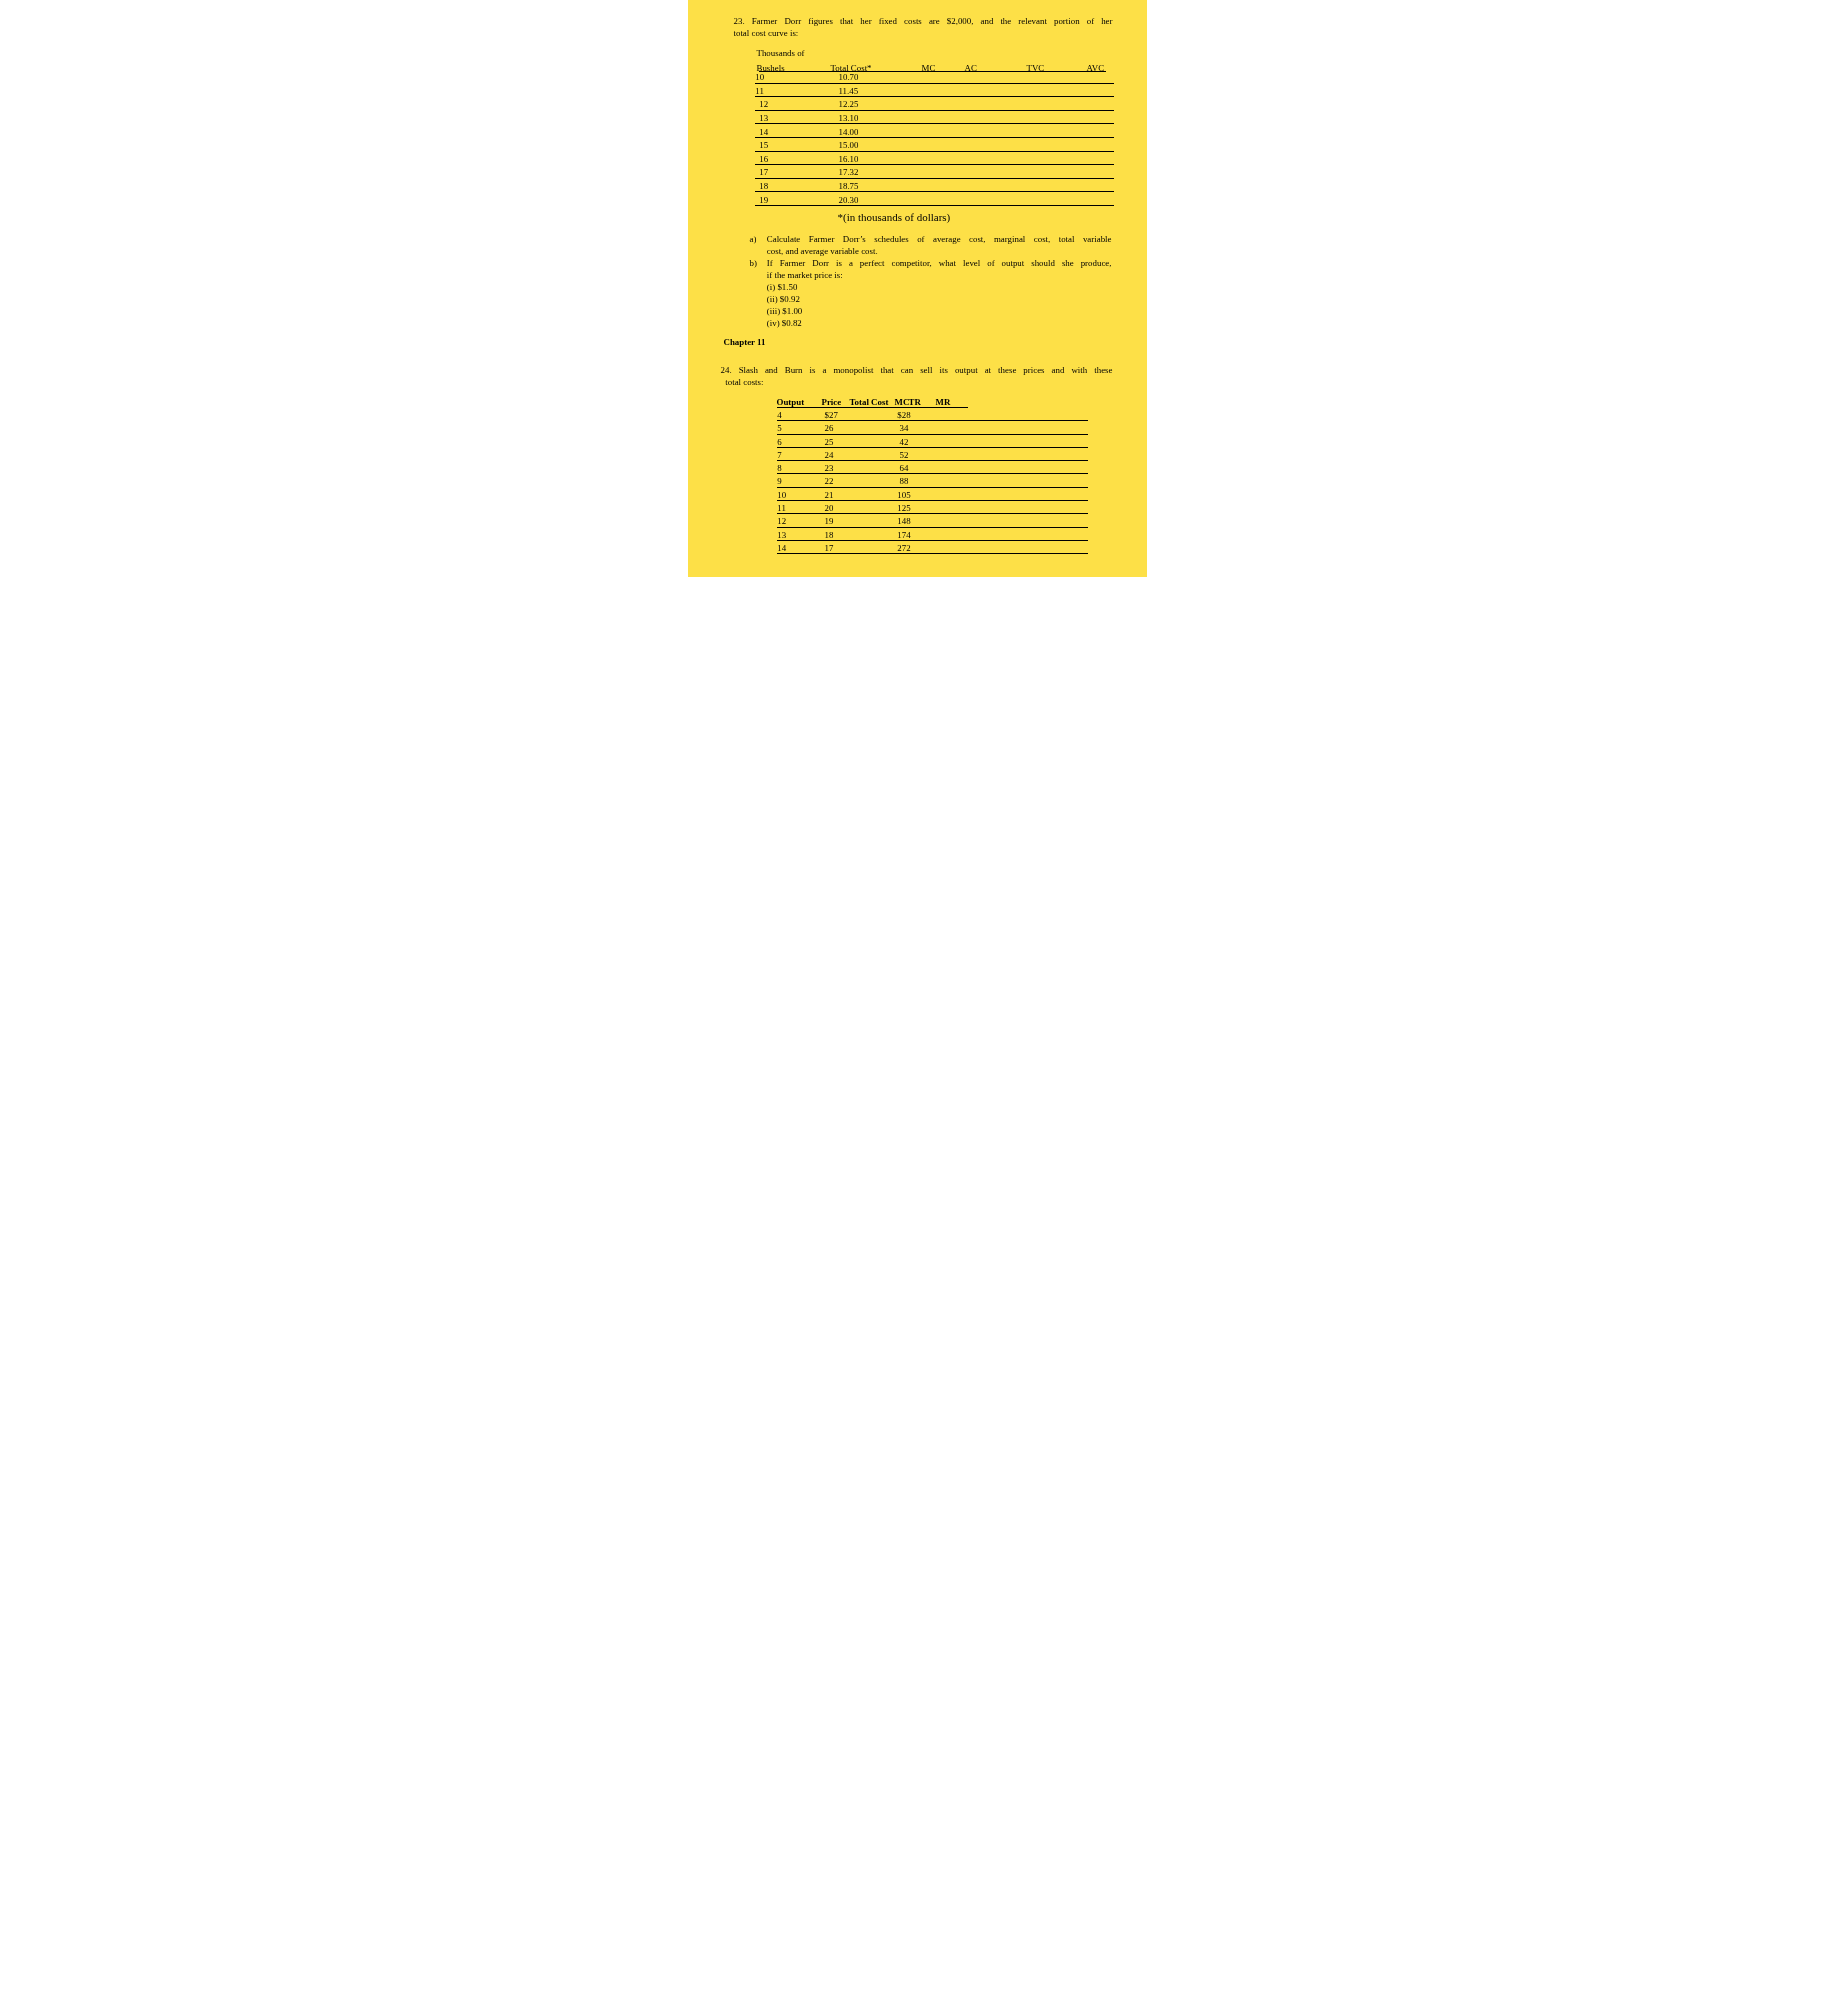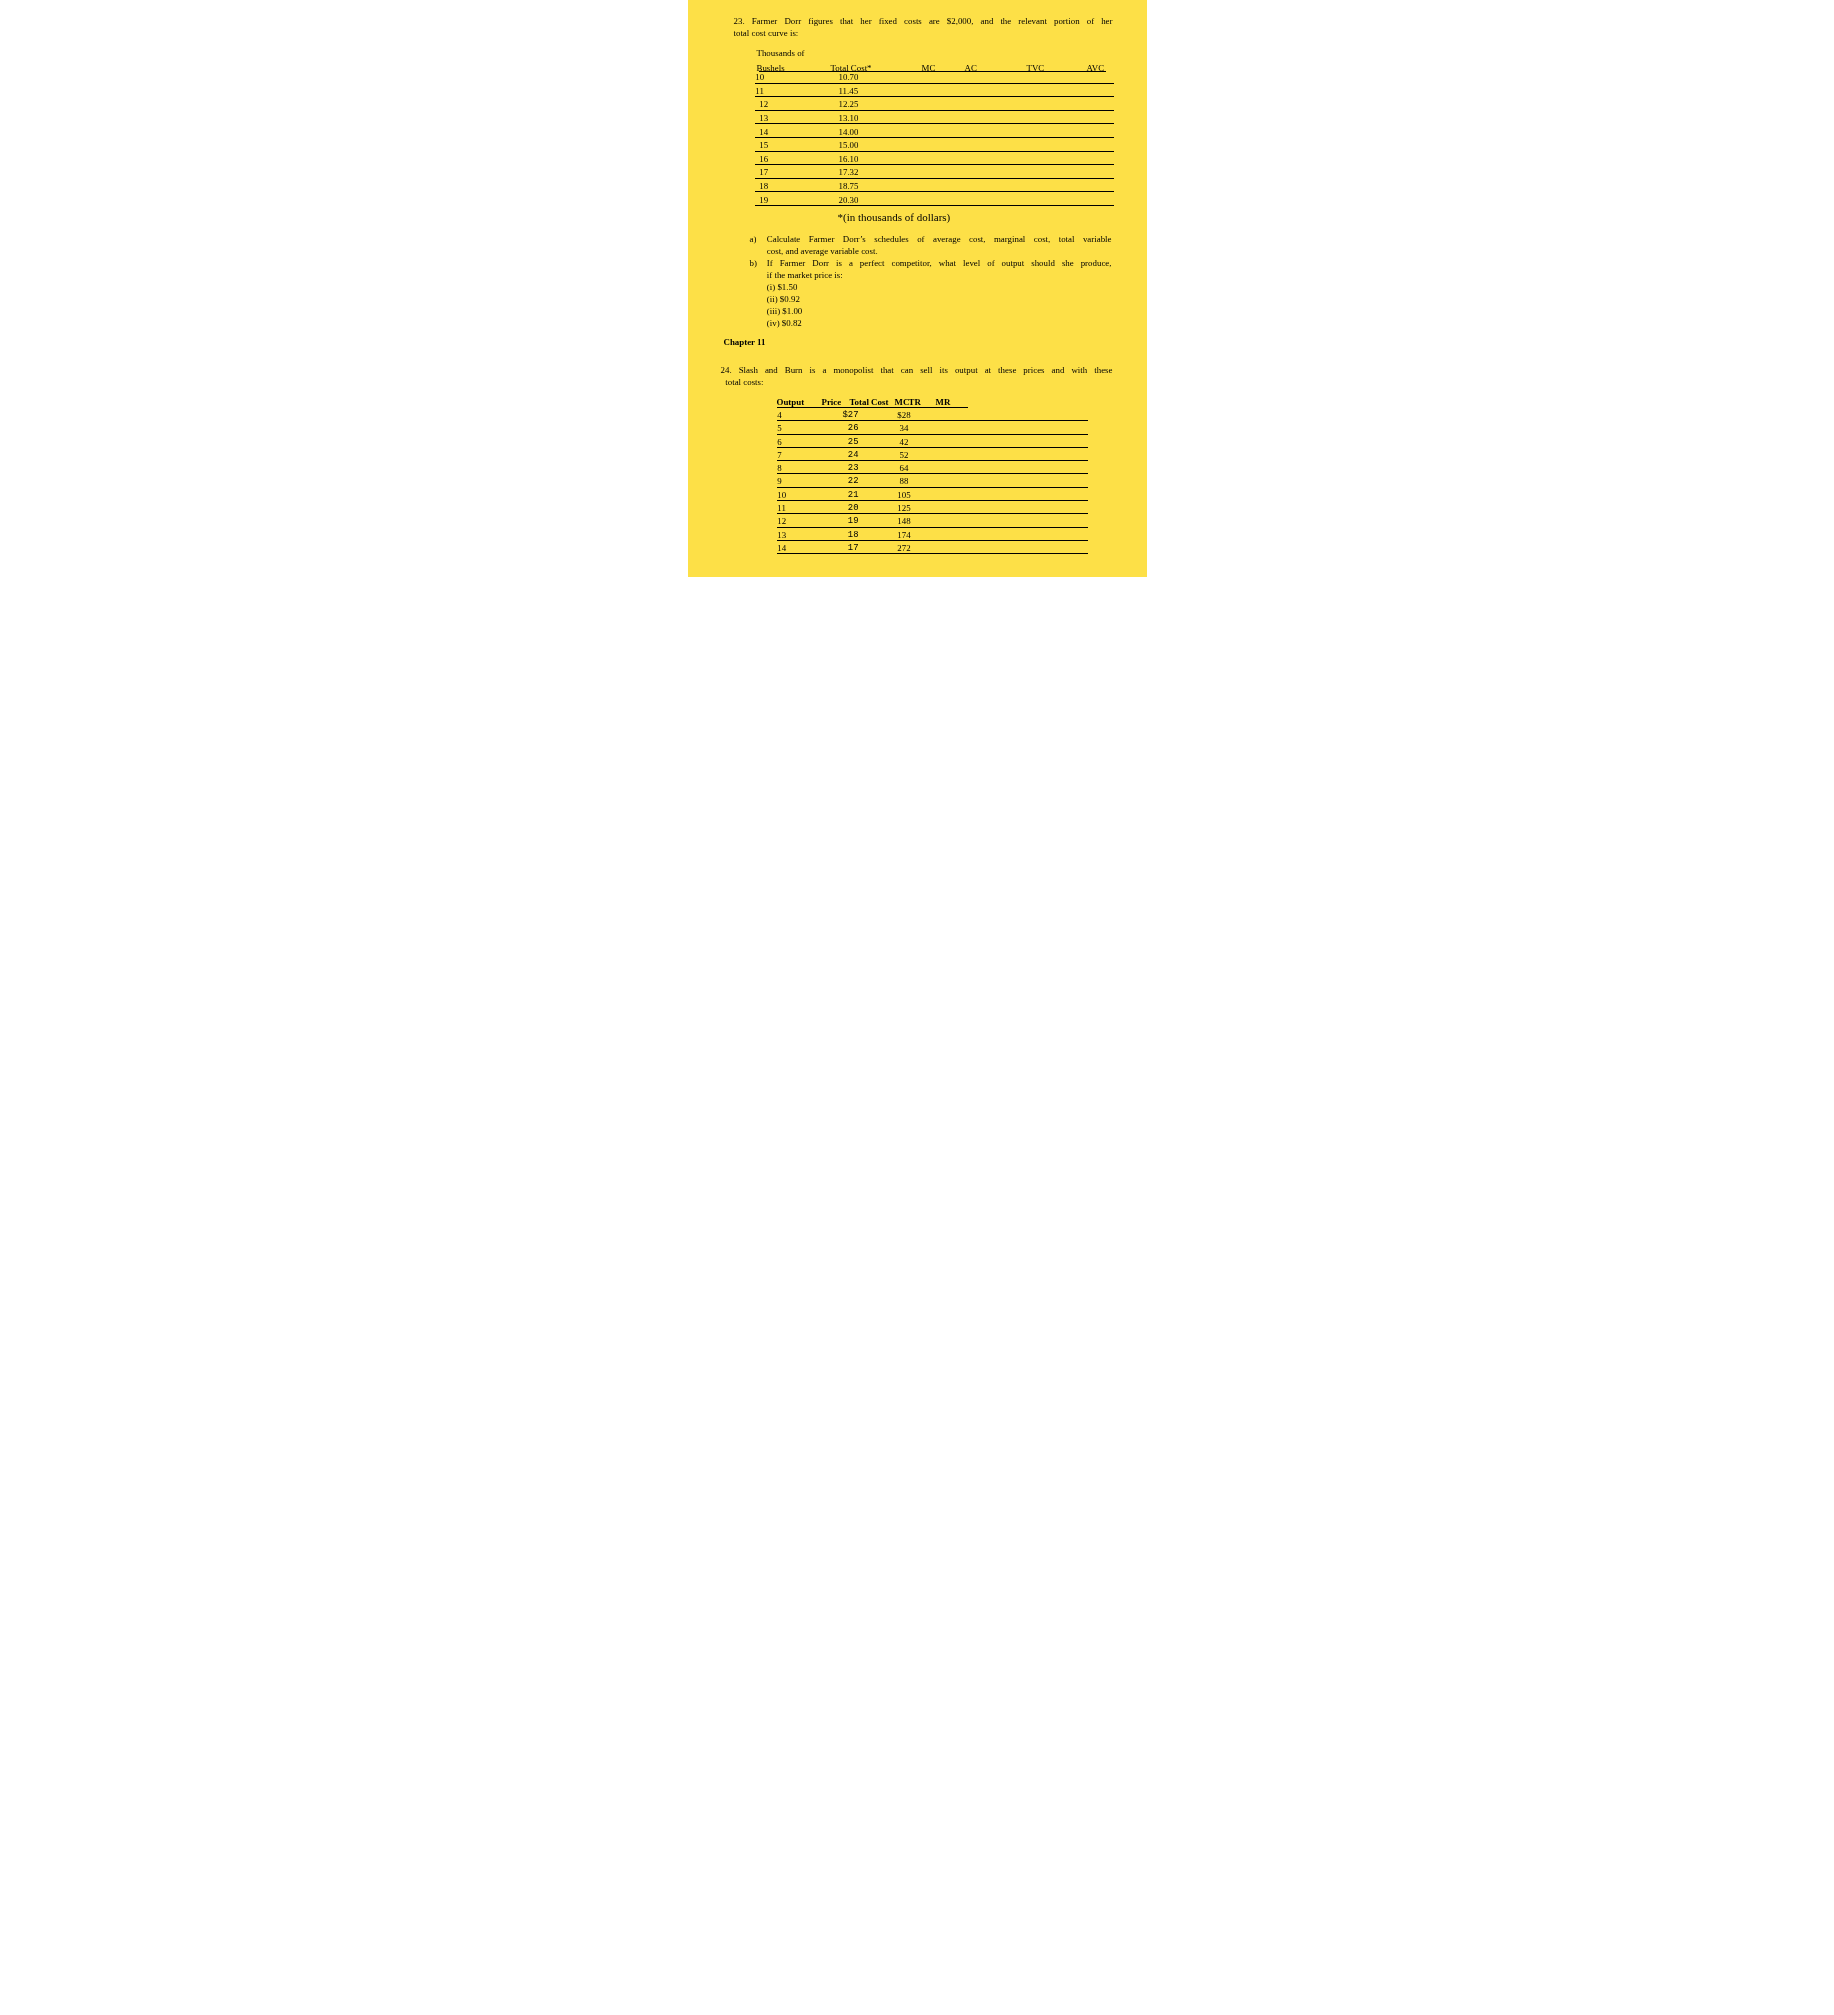--- a/index.html
+++ b/index.html
@@ -57,21 +57,21 @@
   .h-price { left: 134px; }
   .h-tc2 { left: 162px; }
   .h-mc2 { left: 207px; }
   .h-tr2 { left: 221px; }
   .h-mr2 { left: 248px; }
   .t2-headline { left: 89px; top: 407px; width: 191px; height: 1.2px; background: #000; }
   .t2rows { left: 89px; top: 408px; width: 311px; }
   .t2row { position: relative; height: 12.3px; border-bottom: 1.2px solid #000; }
   .t2row span { position: absolute; bottom: 0.4px; white-space: pre; }
   .t2c1 { left: 0.8px; }
-  .t2c2 { left: 48px; width: 34px; text-align: right; font-family: Liberation Mono, monospace; }
+  .t2c2 { left: 48px; width: 34px; text-align: left; }
   .t2c3 { left: 110px; width: 35px; text-align: center; }
 </style>
 </head>
 <body>
 
 <div class="page">
 
   <div class="abs p23">
     <div class="para-line jline">23. Farmer Dorr figures that her fixed costs are $2,000, and the relevant portion of her</div>
     <div class="para-line">total cost curve is:</div>

